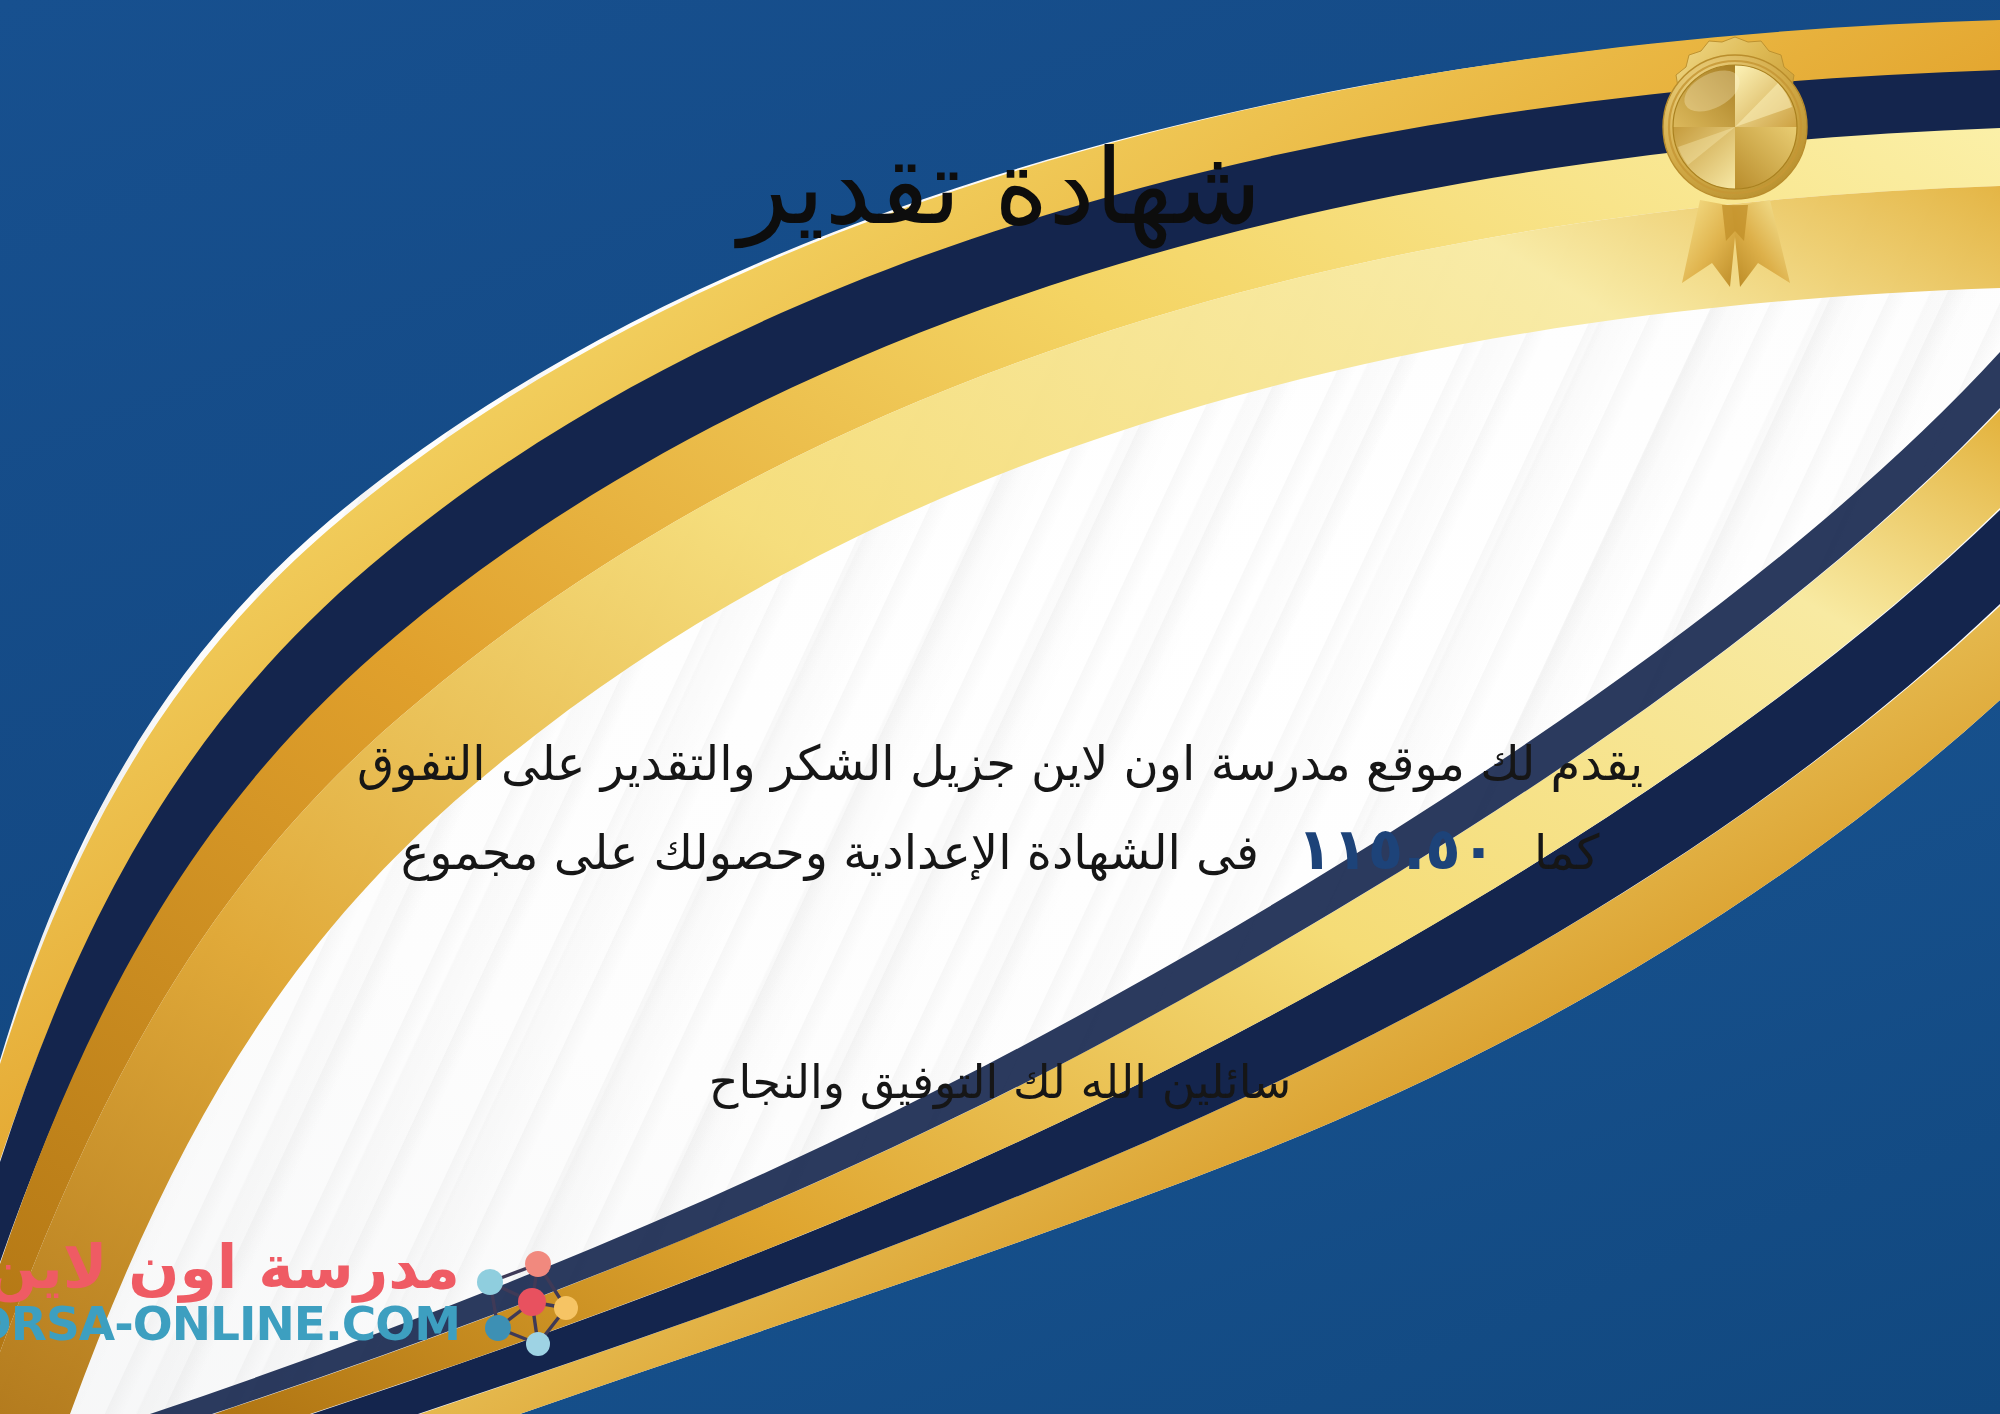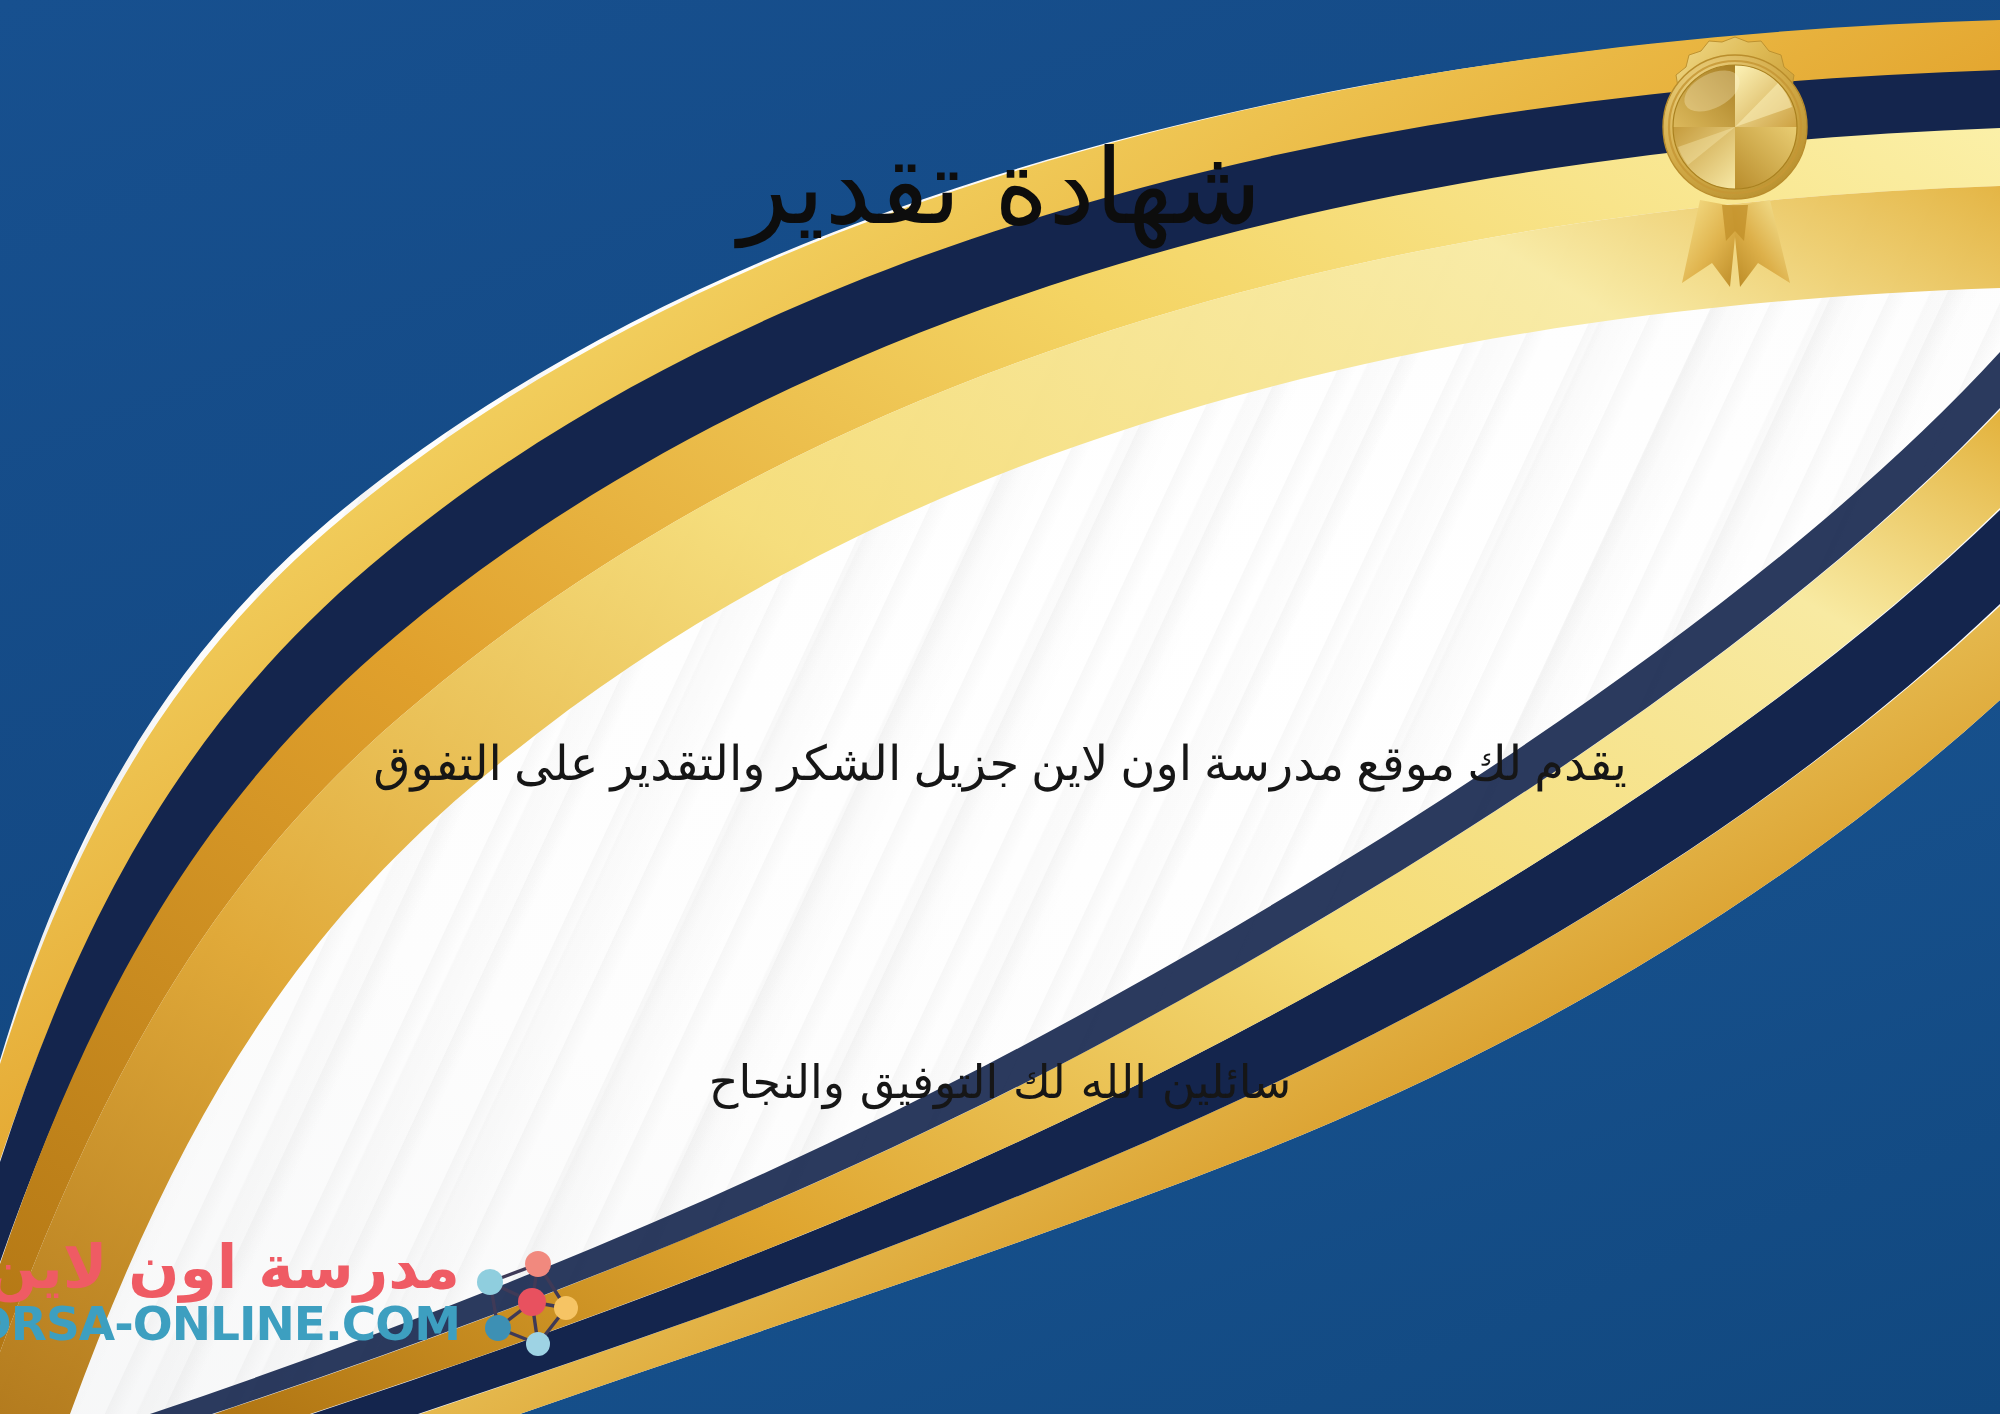--- a/index.html
+++ b/index.html
@@ -77,21 +77,20 @@
     white-space:nowrap;
   }
 
   .body-block {
     position:absolute;
     top:715px; left:40px; width:1680px;
     color:#161616;
     font-size:48px;
     line-height:1.62;
     font-weight:400;
-    font-family:Liberation Serif, serif;
   }
   .body-line { display:block; white-space:nowrap; }
   .body-line.l1 { letter-spacing:0px; }
   .score {
     color:#1d4379;
     font-weight:700;
     font-size:58px;
     padding:0 38px;
     letter-spacing:2px;
   }
@@ -288,20 +287,23 @@
     </svg>
   </div>
 
   <div class="content">
 
     <div class="cert-title">شهادة تقدير</div>
 
 
     <div class="body-block">
       <span class="body-line l1">يقدم لك موقع مدرسة اون لاين جزيل الشكر  والتقدير على التفوق</span>
+      <span class="body-line">
+        <span>كما</span><span class="score">١١٥.٥٠</span><span>فى الشهادة الإعدادية وحصولك على مجموع</span>
+      </span>
     </div>
 
     <div class="closing-line">سائلين الله لك التوفيق  والنجاح</div>
   </div>
 
   <div class="brand">
     <div class="brand-mark">
       <svg viewBox="0 0 118 130" xmlns="http://www.w3.org/2000/svg">
         <g stroke="#3f3a57" stroke-width="3.4" fill="none" stroke-linecap="round">
           <line x1="24" y1="46" x2="72" y2="28"></line>

